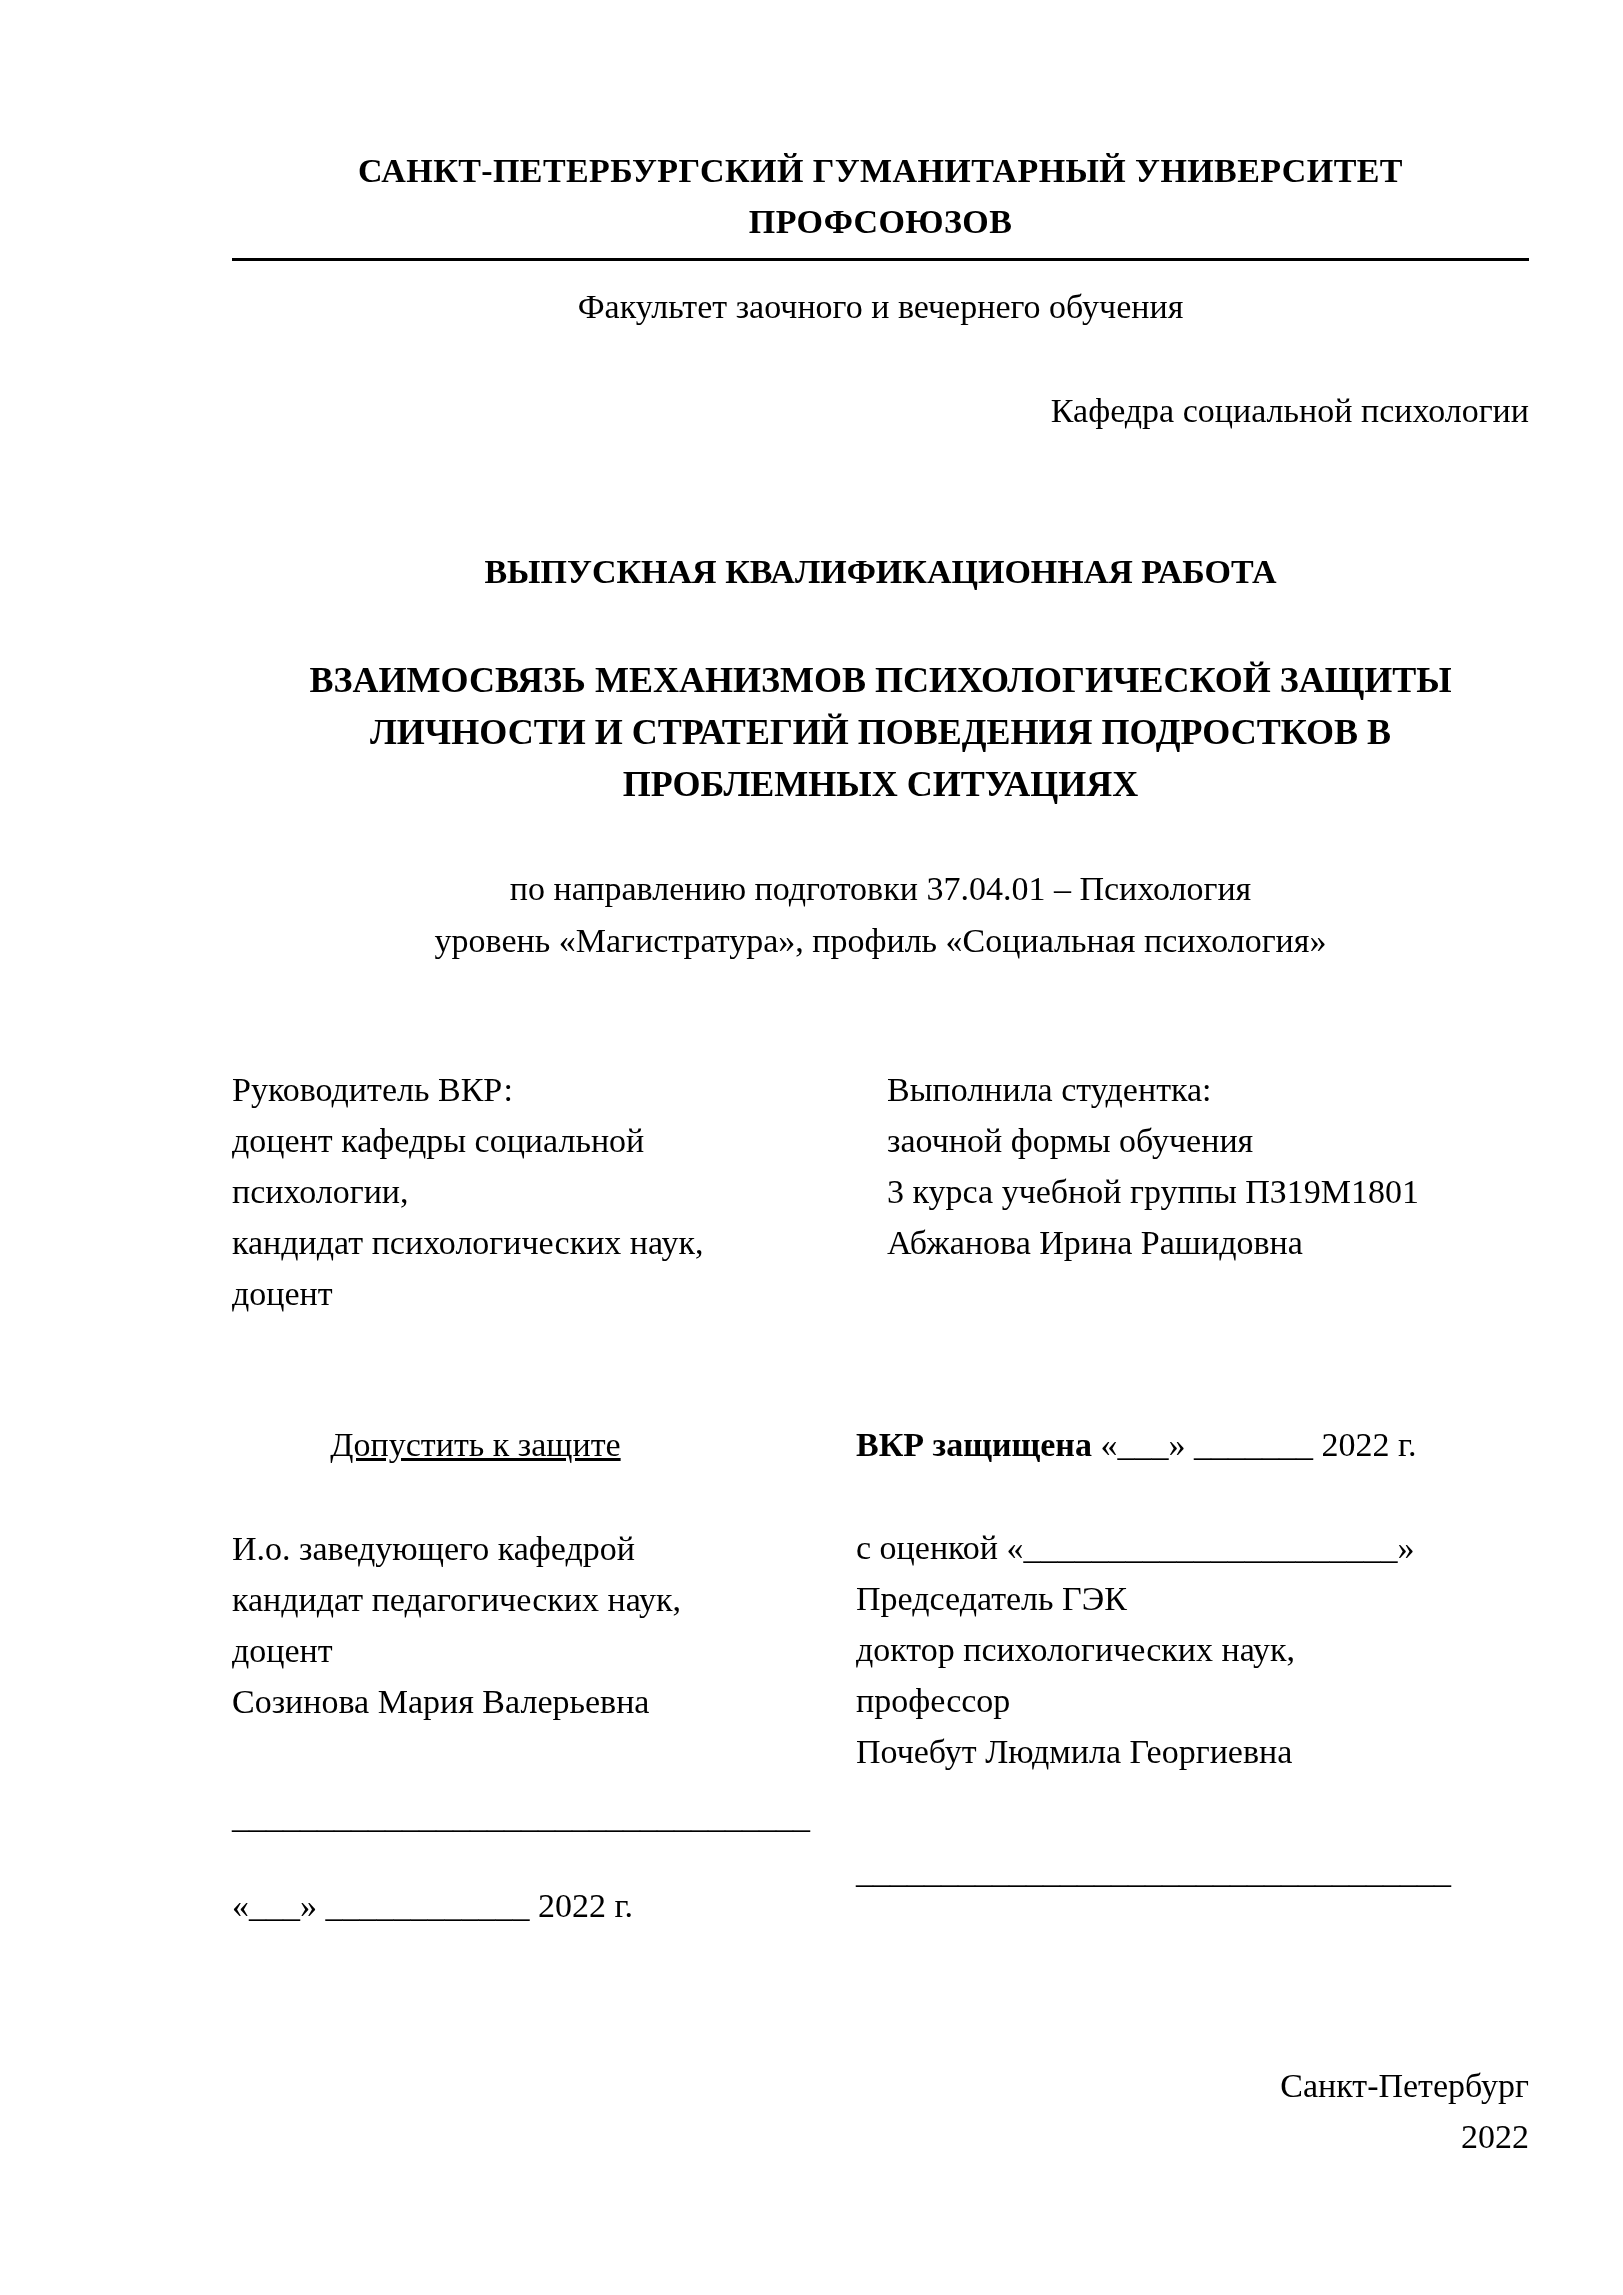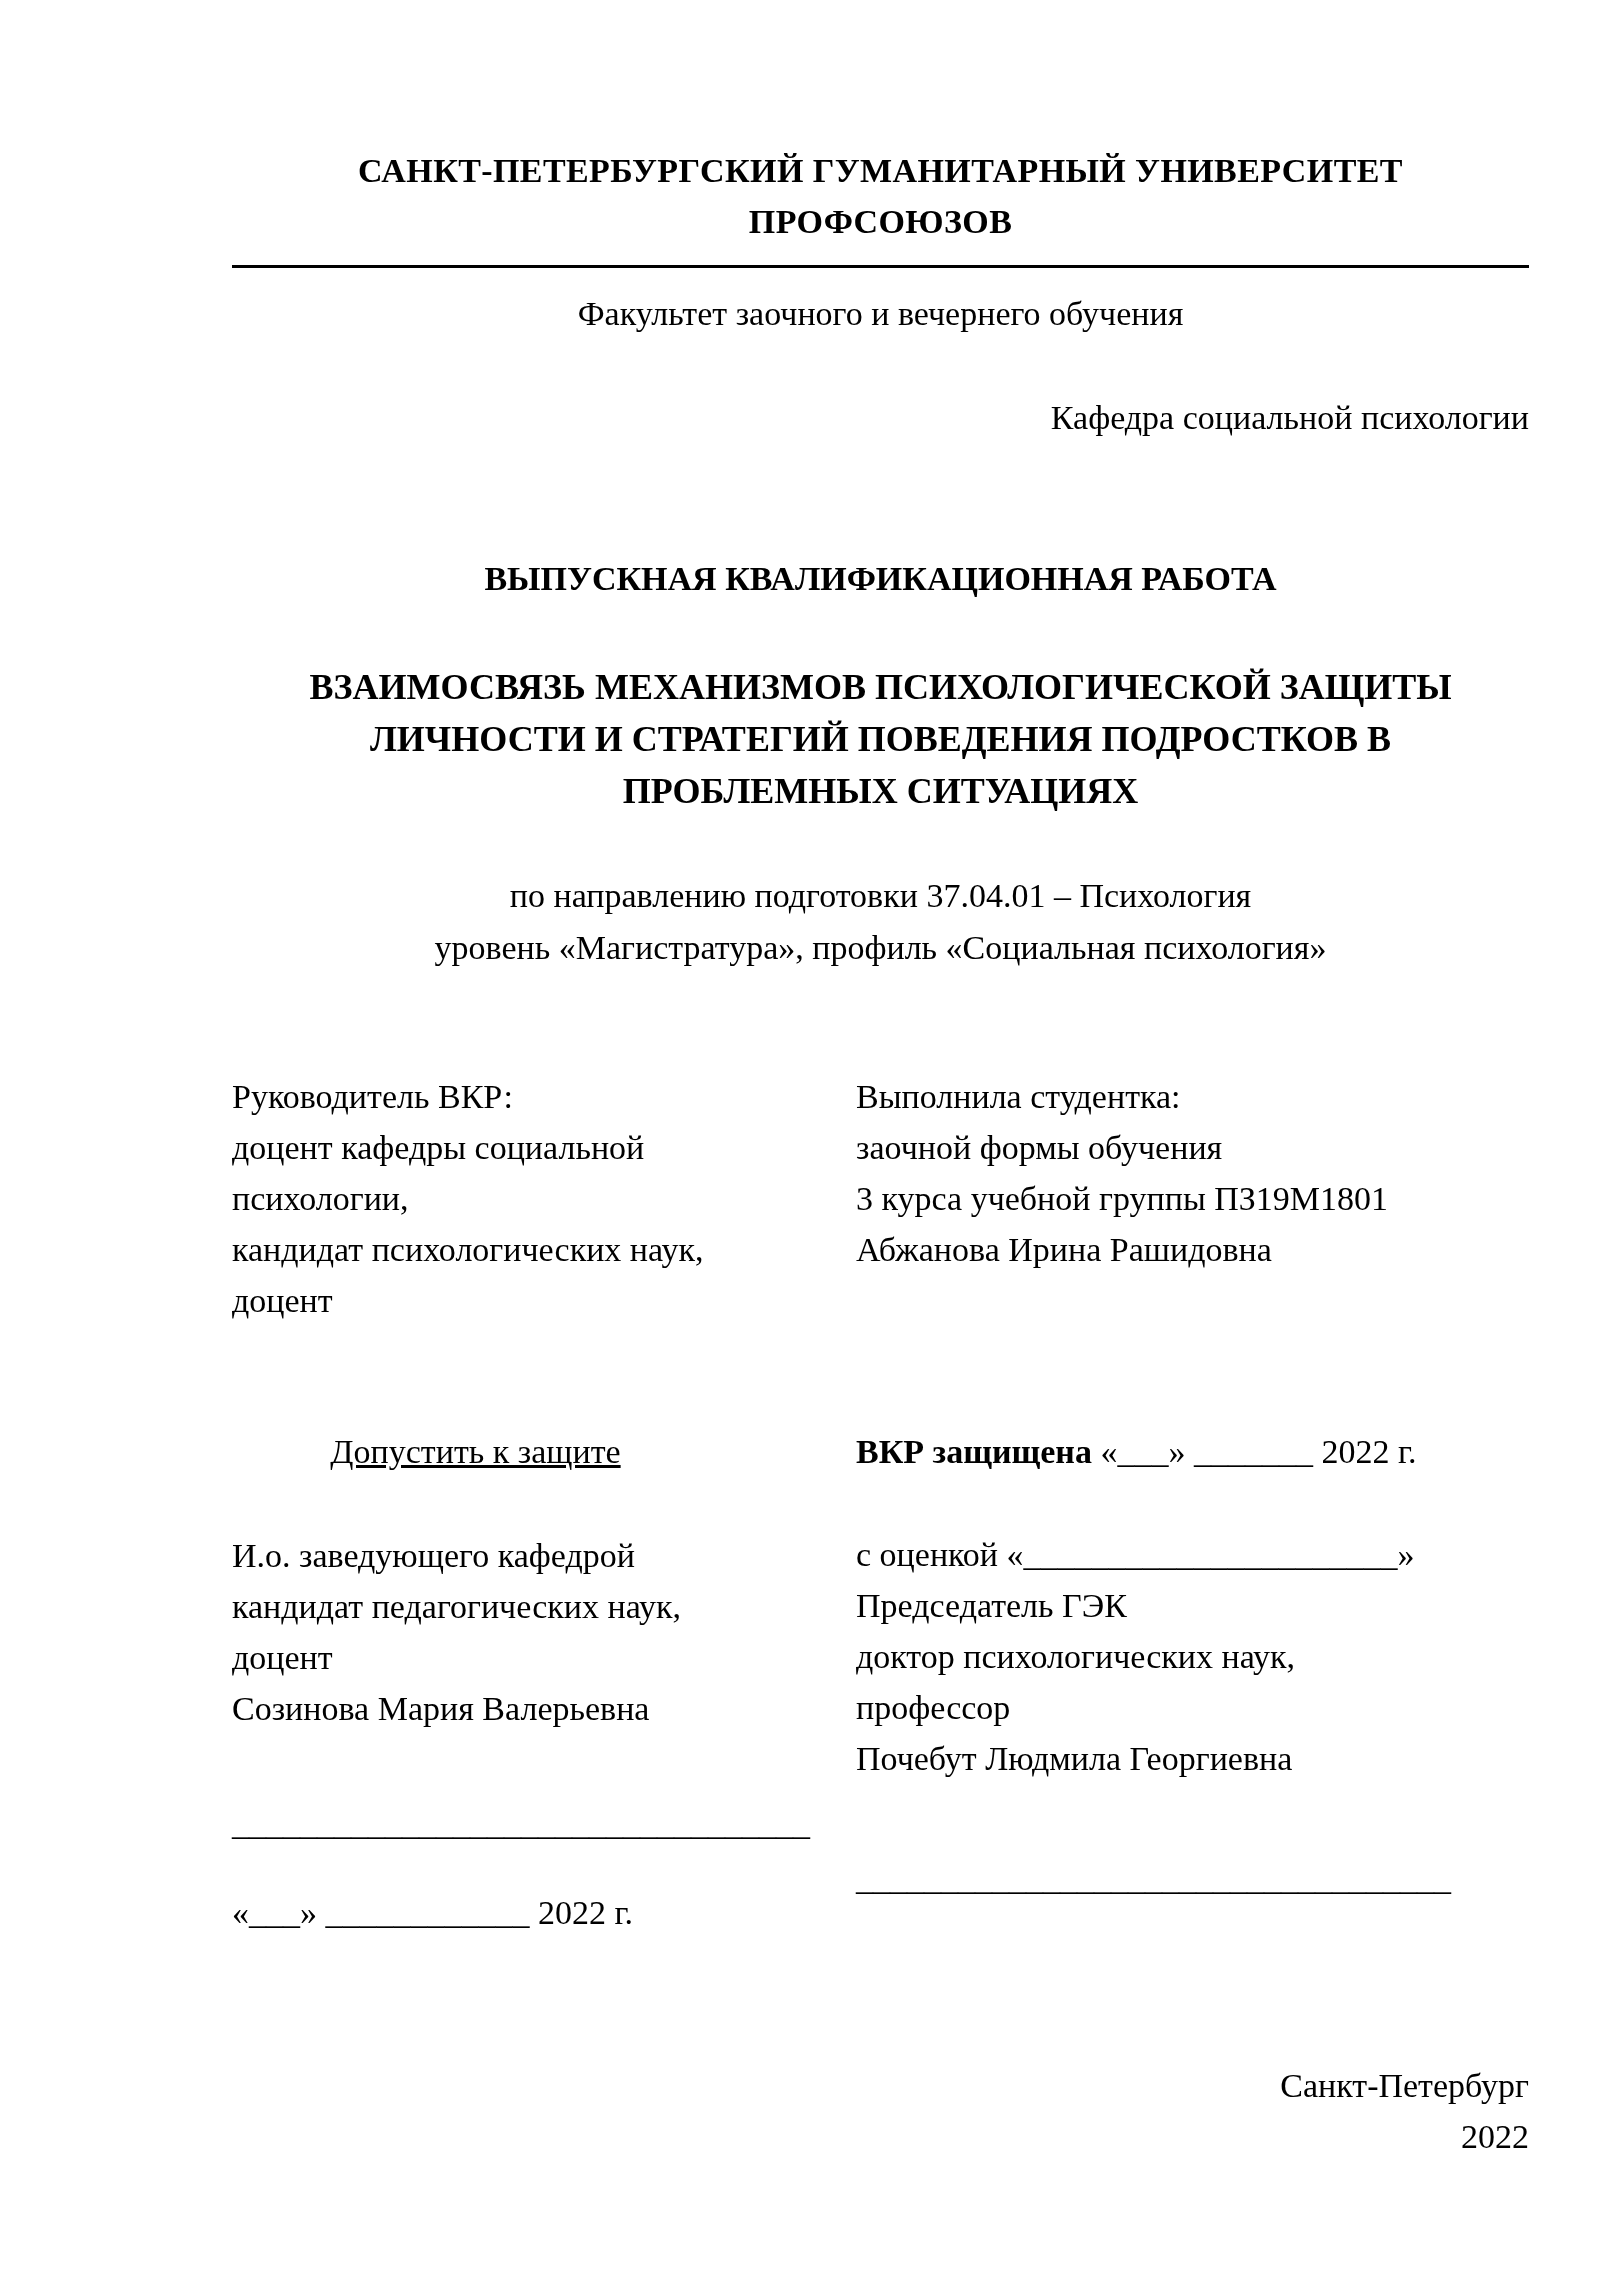--- a/index.html
+++ b/index.html
@@ -18,21 +18,21 @@
     font-family: "Liberation Serif", "DejaVu Serif", serif;
     font-size: 34px;
     line-height: 1.5;
     display: flex;
     flex-direction: column;
   }
   .university {
     font-weight: bold;
     text-align: center;
     letter-spacing: 0.4px;
-    padding-bottom: 18px;
+    padding-bottom: 11px;
     border-bottom: 3.9px solid #000000;
   }
   .faculty {
     text-align: center;
     margin-top: 20px;
   }
   .department {
     text-align: right;
     margin-top: 53px;
   }
@@ -50,20 +50,21 @@
     max-width: 1256px;
   }
   .direction-block {
     text-align: center;
     margin-top: 52px;
     line-height: 1.55;
   }
   .people-columns {
     display: flex;
     margin-top: 96px;
+    gap: 31px;
   }
   .col-left {
     width: 624px;
     flex: none;
   }
   .col-right {
     flex: 1;
   }
   .approval-columns {
     display: flex;

